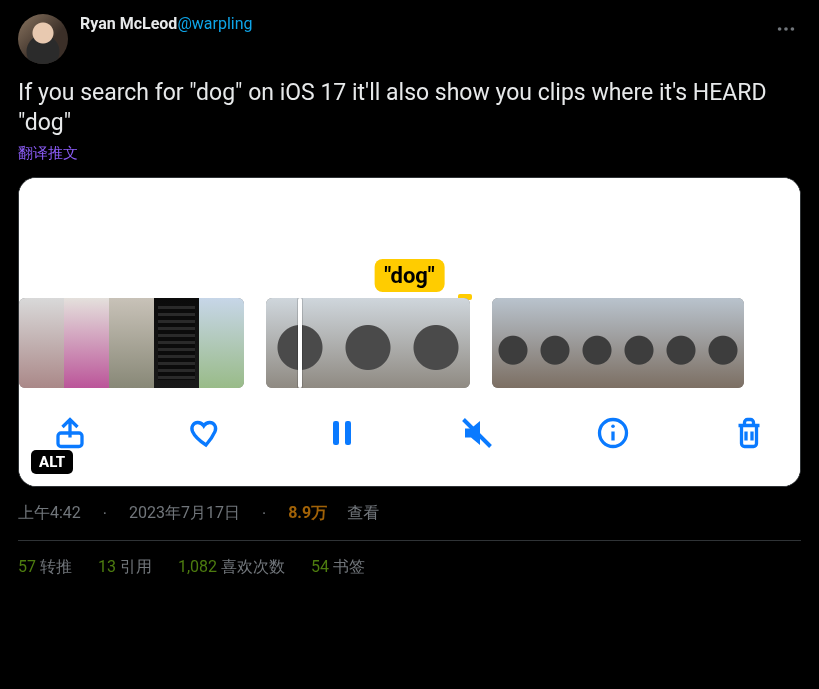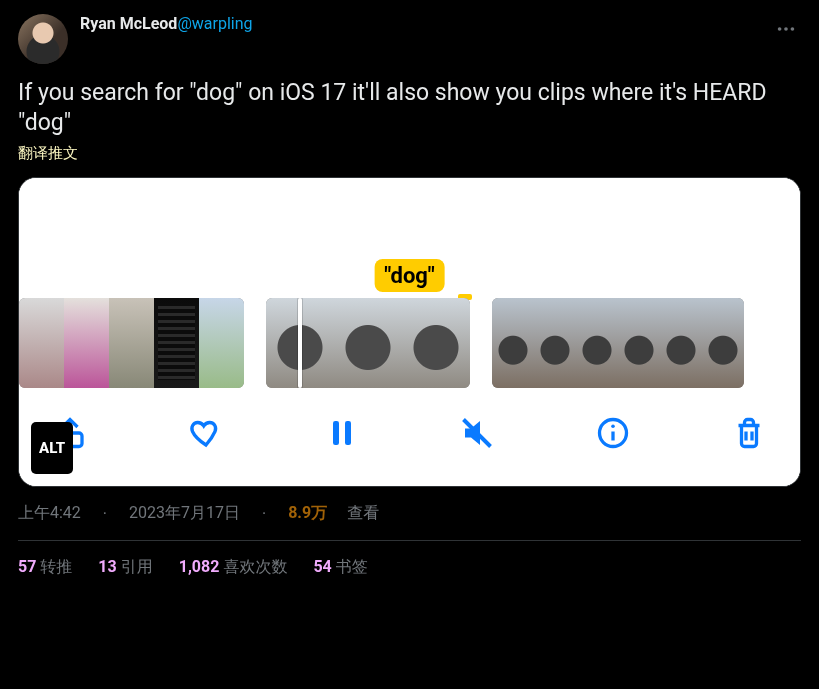--- a/index.html
+++ b/index.html
@@ -37,21 +37,21 @@
   .display-name { font-weight:700; font-size:16px; color:#e7e9ea; }
   .handle { color:#0ea5e9; font-size:16px; }
   .more {
     margin-left:auto; color:#71767b; cursor:pointer;
     padding:4px;
   }
   .body-text {
     margin-top:14px; font-size:23px; line-height:1.3; font-weight:400;
     color:#e7e9ea;
   }
-  .translate-link { color:#fef9c3; font-size:15px; margin-top:6px; display:inline-block; cursor:pointer; }
+  .translate-link { color:#8b5cf6; font-size:15px; margin-top:6px; display:inline-block; cursor:pointer; }
   .media-card {
     margin-top:14px;
     border-radius:18px;
     background:#fff;
     overflow:hidden;
     position:relative;
     border:1px solid #2f3336;
   }
   .media-top {
     height:120px; background:#fff; position:relative;
@@ -111,33 +111,33 @@
     padding:22px 28px 30px 28px; background:#fff;
   }
   .tbtn {
     width:46px; height:46px; display:flex; align-items:center; justify-content:center;
     cursor:pointer; color:#0a7aff;
   }
   .tbtn svg { width:36px; height:36px; stroke:#0a7aff; fill:none; stroke-width:2.2; }
   .alt-badge {
     position:absolute; left:12px; bottom:12px;
     background:#000; color:#fff; font-weight:800; font-size:15px;
-    padding:17px 8px; border-radius:5px;
+    padding:3px 8px; border-radius:5px;
   }
   .meta {
     color:#71767b; font-size:16px; margin-top:16px;
     display:flex; align-items:center; gap:20px;
   }
   .meta .dot::before{content:"·"; margin:0 2px;}
   .meta strong { color:#a16207; font-weight:700; }
   .divider { height:1px; background:#2f3336; margin:16px 0 0 0; }
   .stats {
     display:flex; gap:26px; color:#71767b; font-size:16px; padding:16px 0 14px 0;
   }
-  .stats span b { color:#f0abfc; font-weight:700; margin-right:4px;}
+  .stats span b { color:#4d7c0f; font-weight:400; margin-right:4px;}
 </style>
 </head>
 <body>
 
 <div class="tweet">
   <div class="header">
     <div class="avatar"></div>
     <div class="name-block">
       <span class="display-name">Ryan McLeod</span>
       <span class="handle">@warpling</span>

